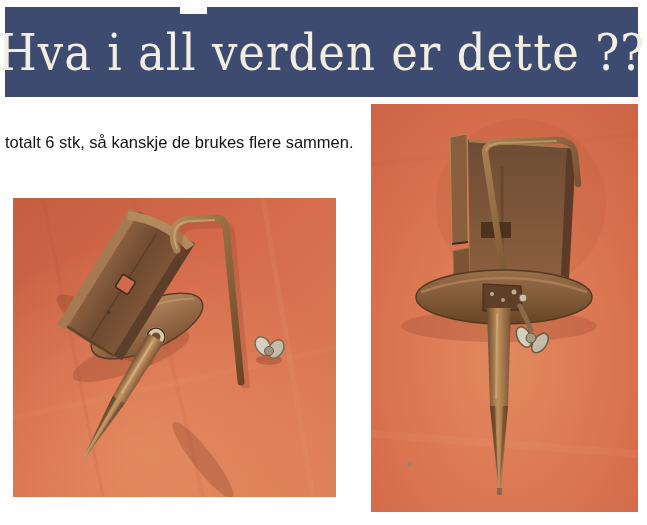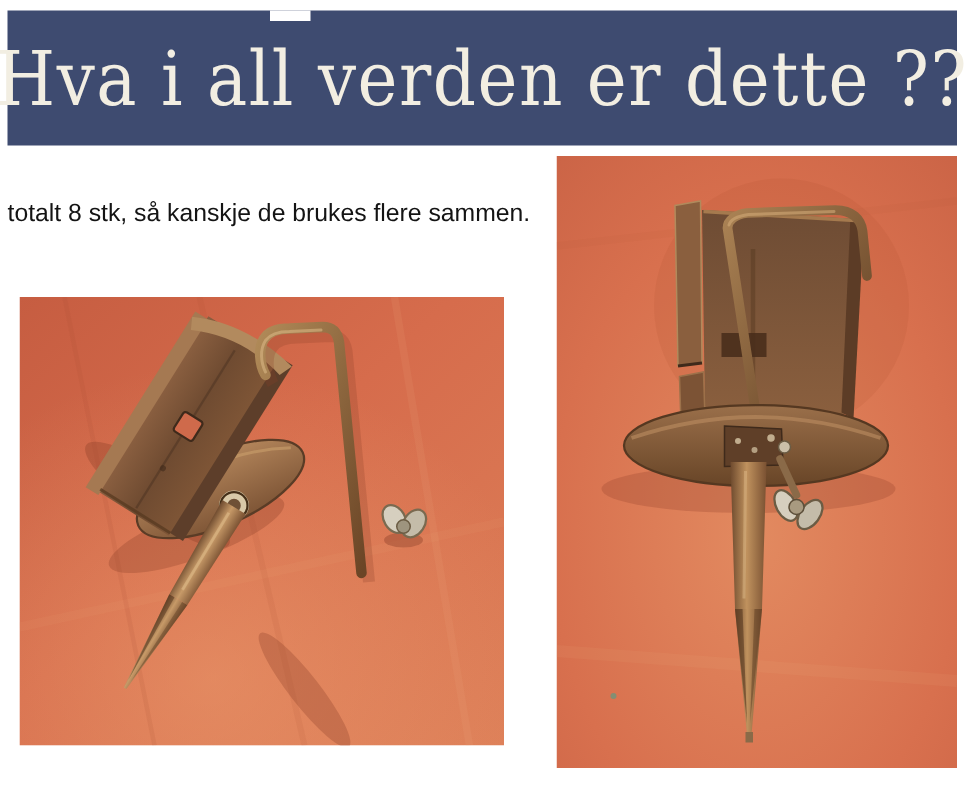--- a/index.html
+++ b/index.html
@@ -56,21 +56,21 @@
 <body>
 
 <div class="page">
 
   <div class="banner">
     <div class="banner-notch"></div>
     <span class="banner-title">Hva i all verden er dette ??</span>
   </div>
 
   <div class="intro">
-    <div>totalt 8 stk, så kanskje de brukes flere sammen.</div>
+    <div>totalt 6 stk, så kanskje de brukes flere sammen.</div>
   </div>
 
   <svg class="photo photo-left" viewBox="0 0 323 299" role="img" aria-label="photo of disassembled metal parts on orange wood surface">
     <defs>
       <linearGradient id="lpBg" x1="0" y1="0" x2="1" y2="1">
         <stop offset="0" stop-color="#c65d41"></stop>
         <stop offset="0.45" stop-color="#d66c4c"></stop>
         <stop offset="1" stop-color="#dd7f58"></stop>
       </linearGradient>
       <radialGradient id="lpLight" cx="0.4" cy="0.85" r="0.7">

